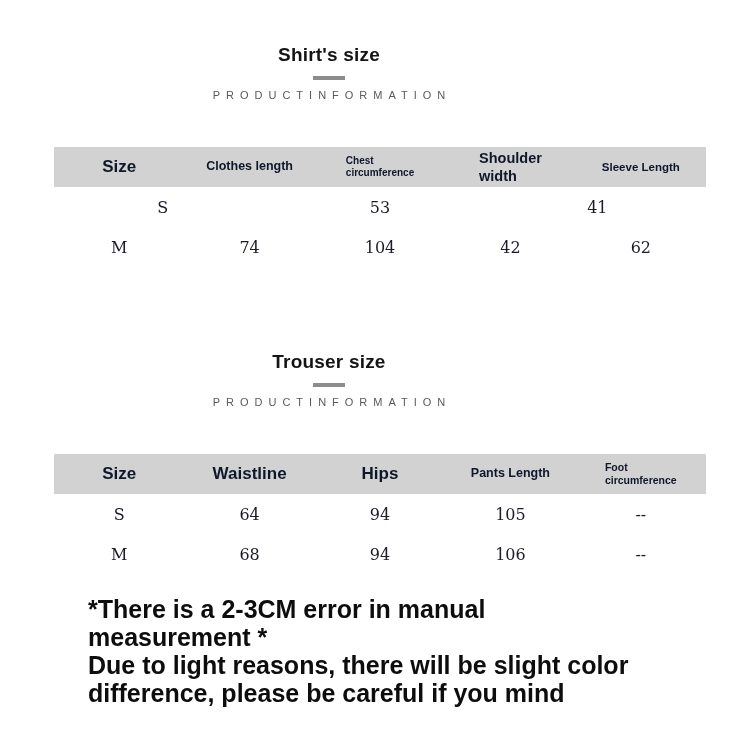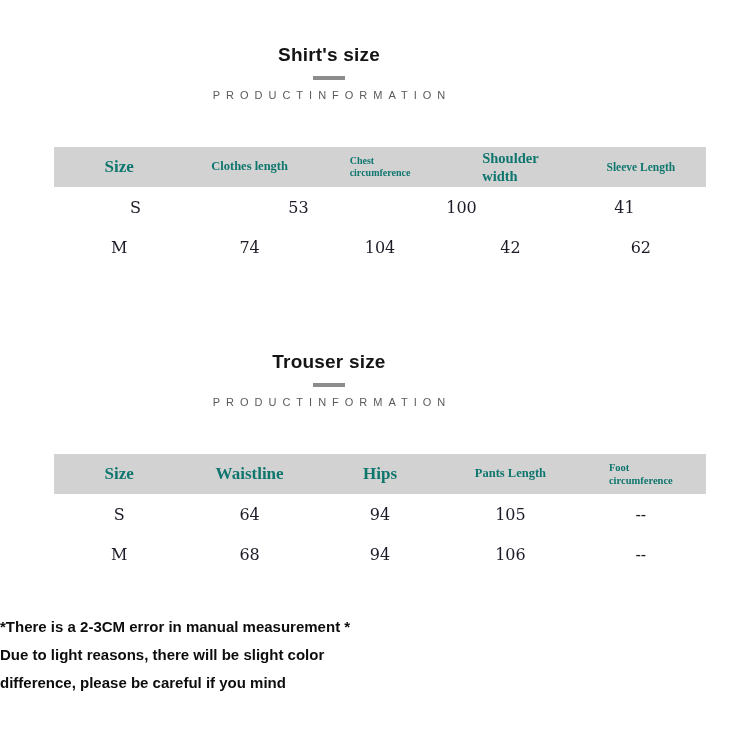--- a/index.html
+++ b/index.html
@@ -52,22 +52,21 @@
   .thead {
     display: flex;
     height: 40px;
     background: #d2d2d2;
     align-items: center;
   }
   .th {
     flex: 1 1 0;
     text-align: center;
     font-weight: bold;
-    color: #0f766e;
-    font-family: Liberation Serif, serif;
+    color: #0f172a;
   }
   .th .lbl {
     display: inline-block;
     text-align: left;
     white-space: pre-line;
     line-height: 1.25;
   }
   
   .shirt-table .th:nth-child(1) { font-size: 17px; }
   .shirt-table .th:nth-child(2) { font-size: 12.5px; }
@@ -88,25 +87,26 @@
   }
   .td {
     flex: 1 1 0;
     text-align: center;
     font-family: "DejaVu Serif", serif;
     font-size: 16px;
     color: #1c1c28;
   }
 
   .disclaimer {
-    margin-top: 39px;
+    margin-top: 21px;
+    padding-left: 88px;
     padding-right: 20px;
     text-align: left;
     font-weight: bold;
-    font-size: 15px;
+    font-size: 25px;
     line-height: 28px;
     color: #0d0d0d;
   }
 </style>
 </head>
 <body>
 
 <div class="page">
 
   <div class="section shirt">
@@ -120,21 +120,20 @@
         <div class="th"><span class="lbl">Clothes length</span></div>
         <div class="th"><span class="lbl">Chest
 circumference</span></div>
         <div class="th"><span class="lbl">Shoulder
 width</span></div>
         <div class="th"><span class="lbl">Sleeve Length</span></div>
       </div>
       <div class="trow">
         <div class="td">S</div>
         <div class="td">53</div>
-        <div class="td">100</div>
         <div class="td">41</div>
       </div>
       <div class="trow">
         <div class="td">M</div>
         <div class="td">74</div>
         <div class="td">104</div>
         <div class="td">42</div>
         <div class="td">62</div>
       </div>
     </div>

